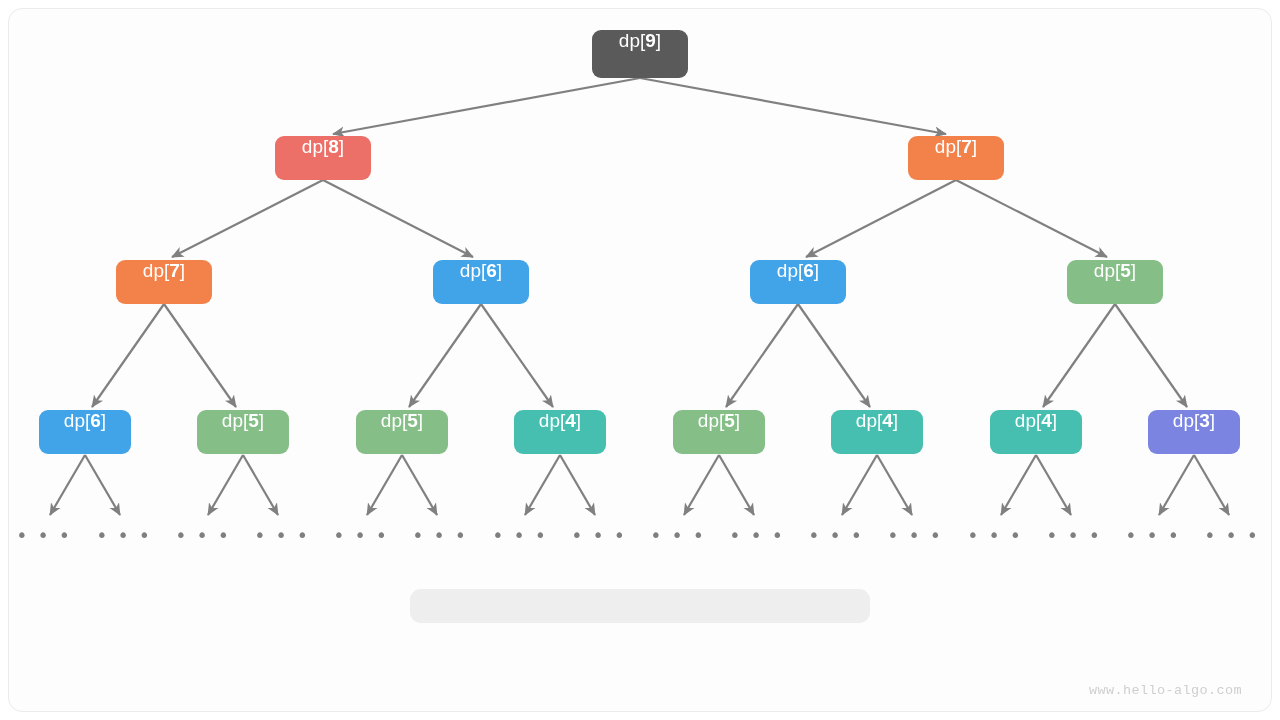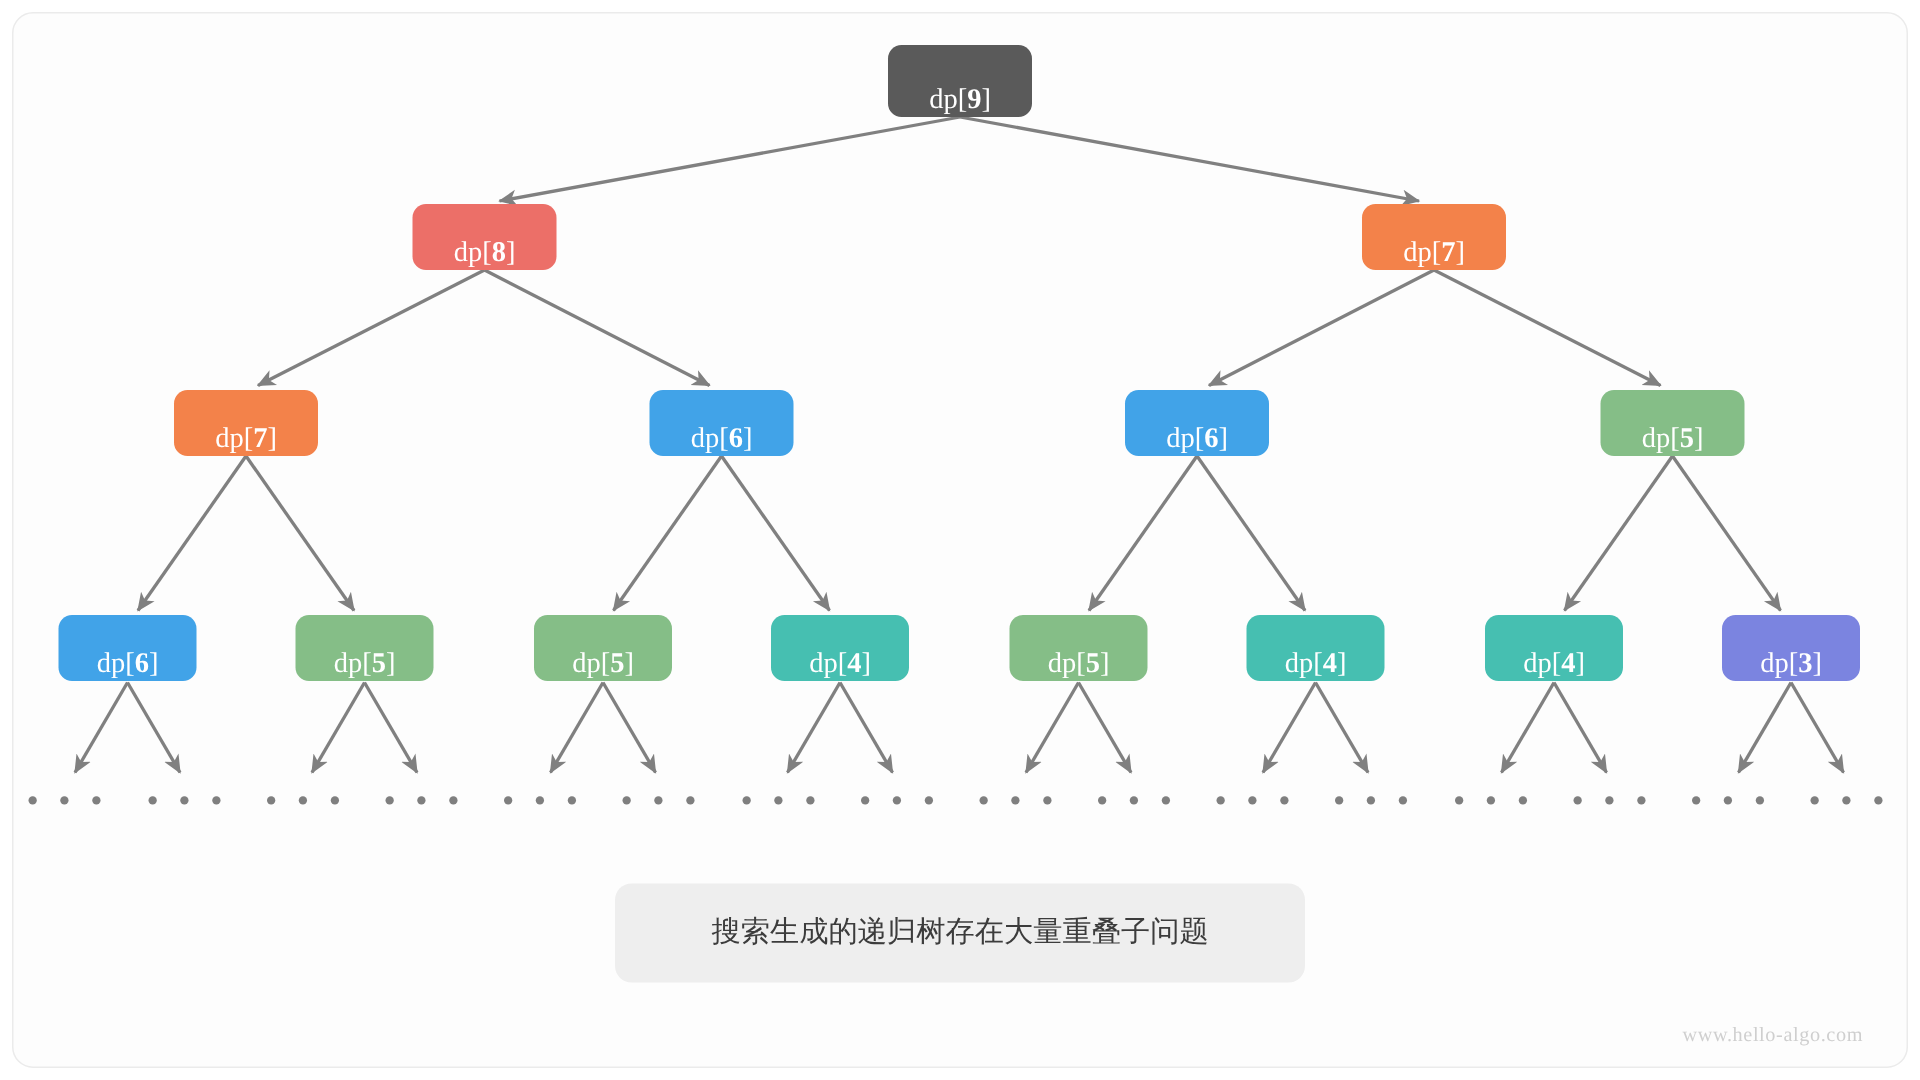--- a/index.html
+++ b/index.html
@@ -32,25 +32,25 @@
     position: absolute;
     left: 0;
     top: 0;
     width: 1280px;
     height: 720px;
     pointer-events: none;
   }
   .node {
     position: absolute;
     display: flex;
-    align-items: flex-end;
+    align-items: flex-start;
     justify-content: center;
     border-radius: 9px;
     color: #ffffff;
-    font-family: Liberation Serif, serif;
+    font-family: Liberation Sans, sans-serif;
     font-size: 19px;
     letter-spacing: 0px;
     white-space: nowrap;
     transform: translate(-50%, -50%);
     box-sizing: border-box;
   }
   .node .idx { font-weight: bold; }
   .dots {
     position: absolute;
     transform: translate(-50%, -50%);
@@ -85,21 +85,21 @@
   .caption sup {
     font-family: "DejaVu Sans Mono", "Liberation Mono", monospace;
     font-weight: bold;
     font-size: 13px;
   }
   .watermark {
     position: absolute;
     right: 38px;
     bottom: 22px;
     color: #cfcfcf;
-    font-family: Liberation Serif, serif;
+    font-family: Liberation Mono, monospace;
     font-size: 13.5px;
     letter-spacing: 0.4px;
   }
 </style>
 </head>
 <body>
 
 <div id="canvas">
   <div class="card"></div>
 
@@ -237,17 +237,16 @@
       <div class="dots" style="left: 757px; top: 535px;">• • •</div>
       <div class="dots" style="left: 836px; top: 535px;">• • •</div>
       <div class="dots" style="left: 915px; top: 535px;">• • •</div>
       <div class="dots" style="left: 995px; top: 535px;">• • •</div>
       <div class="dots" style="left: 1074px; top: 535px;">• • •</div>
       <div class="dots" style="left: 1153px; top: 535px;">• • •</div>
       <div class="dots" style="left: 1232px; top: 535px;">• • •</div>
     </div>
 
   <div class="caption">
-    <div>搜索生成的递归树存在大量重叠子问题</div>
   </div>
 
   <div class="watermark">www.hello-algo.com</div>
 </div>
 
 </body></html>

